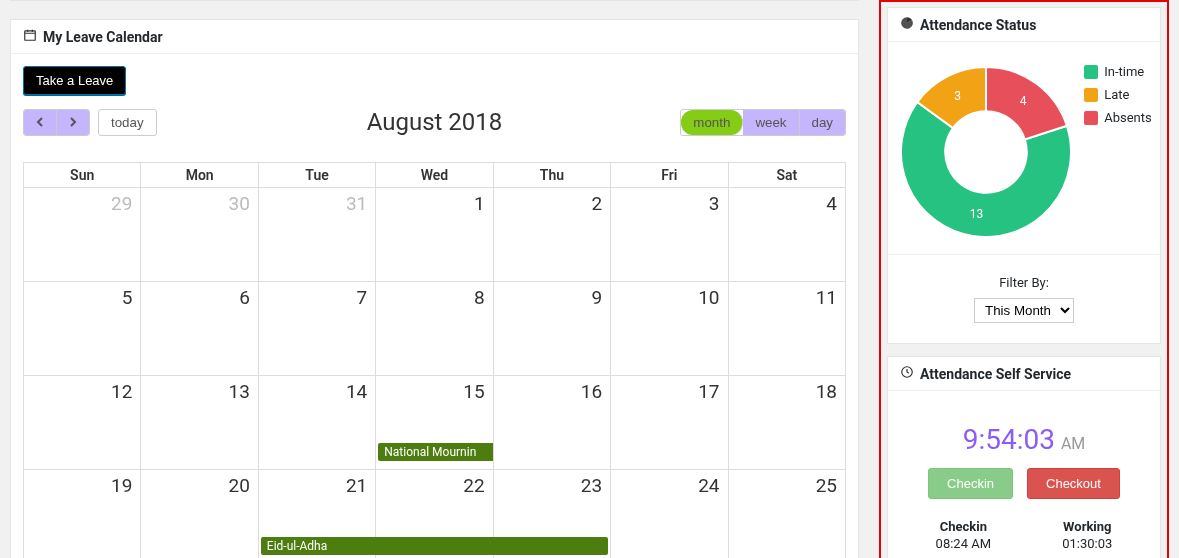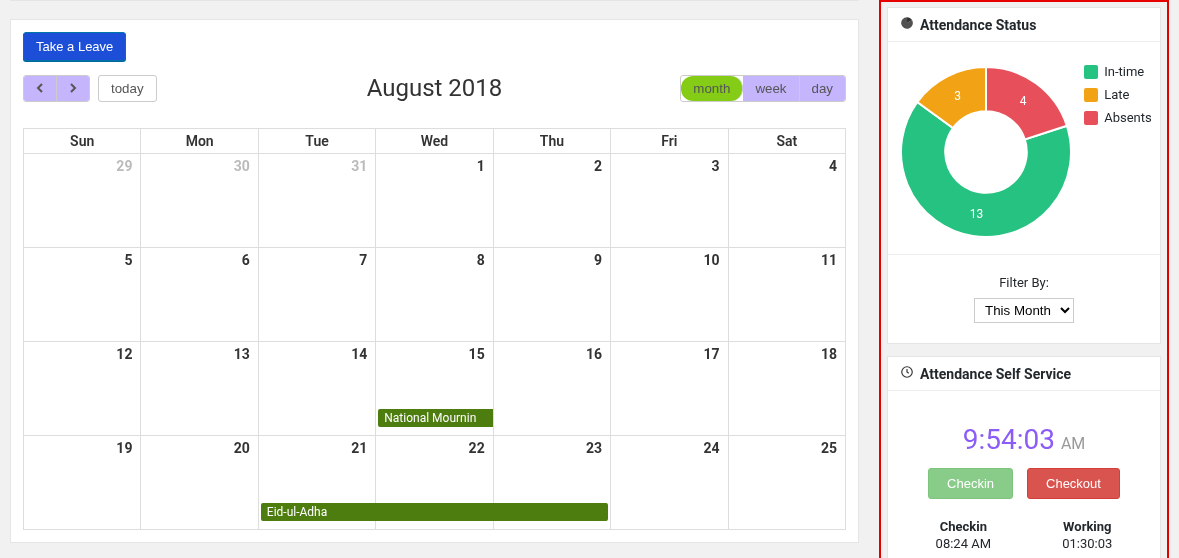--- a/index.html
+++ b/index.html
@@ -5,33 +5,33 @@
 * { box-sizing: border-box; margin: 0; padding: 0; }
 body { font-family: -apple-system, "Segoe UI", Roboto, Arial, sans-serif; background: #f1f1f1; font-size: 13px; color: #23282d; }
 .layout { display: flex; gap: 20px; padding: 0 10px; }
 .left-col { flex: 1; min-width: 0; }
 .right-col { width: 290px; display: flex; flex-direction: column; gap: 12px; border: 2px solid #e60000; padding: 5px 6px; }
 .panel { background: #fff; border: 1px solid #e5e5e5; }
 .panel-blank { height: 0; border-top: 0; }
 .panel-header { padding: 8px 12px; border-bottom: 1px solid #eee; font-size: 14px; font-weight: 700; display: flex; align-items: center; gap: 6px; }
 .panel-body { padding: 12px; }
 .btn { display: inline-block; font-size: 13px; cursor: pointer; border-radius: 3px; }
-.btn-primary { background: #1d4ed8; border: 1px solid #0073aa; color: #fff; padding: 6px 12px; box-shadow: 0 1px 0 #006799; }
+.btn-primary { background: #000000; border: 1px solid #0073aa; color: #fff; padding: 6px 12px; box-shadow: 0 1px 0 #006799; }
 .toolbar { display: flex; align-items: center; gap: 8px; margin-top: 14px; }
 .btn-group { display: inline-flex; border: 1px solid #ccc; border-radius: 3px; overflow: hidden; background: #fff; }
 .btn-sm { padding: 5px 12px; background: #c4b5fd; border: 0; border-right: 1px solid #ccc; cursor: pointer; color: #555; }
 .btn-sm:last-child { border-right: 0; }
 .btn-sm.active { background: #84cc16; border-radius: 12px; }
 .btn-plain { padding: 5px 12px; background: #fff; border: 1px solid #ccc; border-radius: 3px; color: #555; cursor: pointer; }
 .spacer { flex: 1; }
 .cal-title { font-size: 24px; color: #333; margin: 12px 0 4px; text-align: center; position: relative; top: -40px; height: 0; }
 table.calendar { width: 100%; border-collapse: collapse; table-layout: fixed; margin-top: 14px; }
 table.calendar th { border: 1px solid #ddd; padding: 4px 0; font-size: 14px; font-weight: 600; color: #333; background: #fff; text-align: center; margin-top: 33px; }
 table.calendar td { border: 1px solid #ddd; height: 94px; vertical-align: top; position: relative; background: #fff; }
-.day-num { position: absolute; top: 4px; right: 8px; font-size: 14px; color: #333; font-weight: bold; }
+.day-num { position: absolute; top: 4px; right: 8px; font-size: 19px; color: #333; }
 .day-num.other { color: #bbb; }
 .event { position: absolute; bottom: 8px; left: 2px; right: 0; background: #4d7c0f; color: #fff; font-size: 12px; padding: 2px 6px; white-space: nowrap; overflow: hidden; border-radius: 2px 0 0 2px; }
 .event.first { left: 2px; border-radius: 2px 0 0 2px; }
 .event.mid { left: -1px; right: -1px; border-radius: 0; }
 .event.last { left: -1px; right: 2px; border-radius: 0 2px 2px 0; }
 .chart-wrap { display: flex; gap: 8px; align-items: flex-start; justify-content: center; padding-top: 8px; }
 .donut { position: relative; width: 180px; height: 180px; }
 .legend { display: flex; flex-direction: column; gap: 8px; font-size: 13px; margin-top: 2px;}
 .legend-item { display: flex; align-items: center; gap: 6px; }
 .swatch { width: 14px; height: 14px; border-radius: 2px; }
@@ -50,20 +50,29 @@
 .chart-label { position: absolute; color: #fff; font-size: 12px; transform: translate(-50%, -50%); }
 </style>
 </head>
 <body>
 
 <div class="layout">
   <div class="left-col">
     <div class="panel panel-blank"></div>
 
     <div class="panel" style="margin-top: 18px;">
+      <div class="panel-header">
+        <span class="icon">
+          <svg width="14" height="14" viewBox="0 0 24 24" fill="none" stroke="#333" stroke-width="2">
+              <rect x="3" y="5" width="18" height="16" rx="1"></rect>
+              <path d="M3 9h18M8 3v4M16 3v4"></path>
+            </svg>
+        </span>
+        <span>My Leave Calendar</span>
+      </div>
       <div class="panel-body">
         <button class="btn btn-primary">Take a Leave</button>
 
         <div class="toolbar">
           <div class="btn-group">
             <button class="btn-sm"><svg width="8" height="10" viewBox="0 0 8 10">
                   <path d="M6 1 2 5l4 4" stroke="#555" stroke-width="2" fill="none"></path>
                 </svg></button>
             <button class="btn-sm"><svg width="8" height="10" viewBox="0 0 8 10">
                   <path d="M2 1l4 4-4 4" stroke="#555" stroke-width="2" fill="none"></path>

